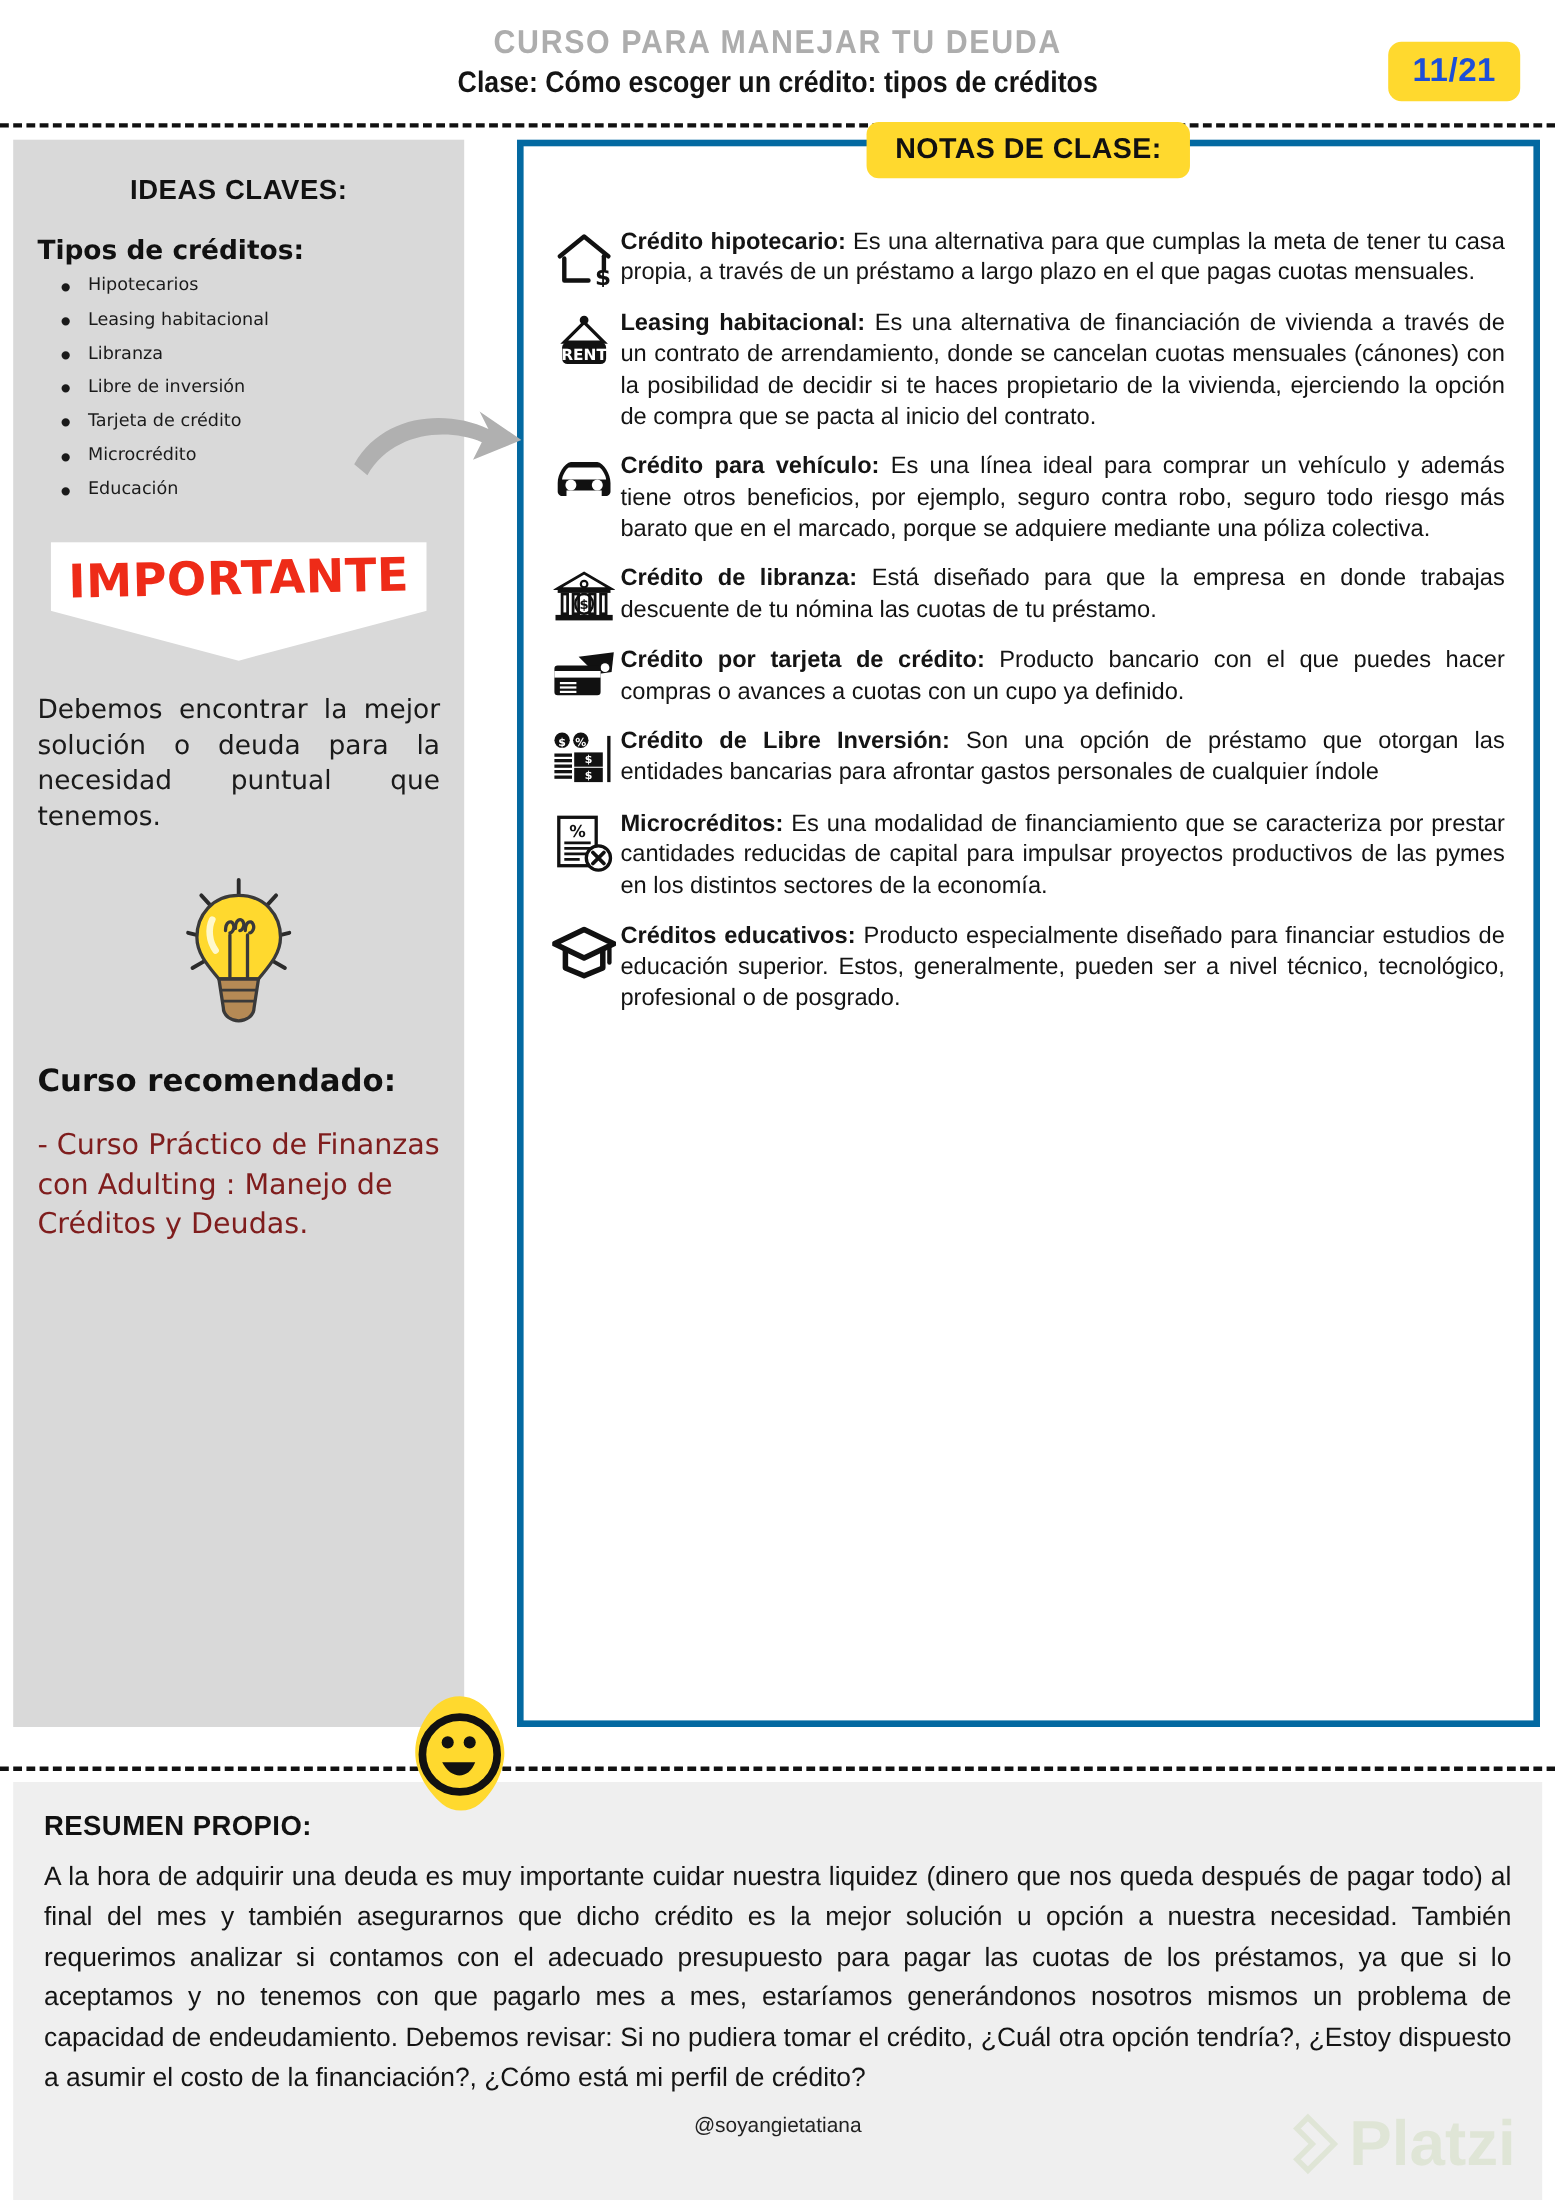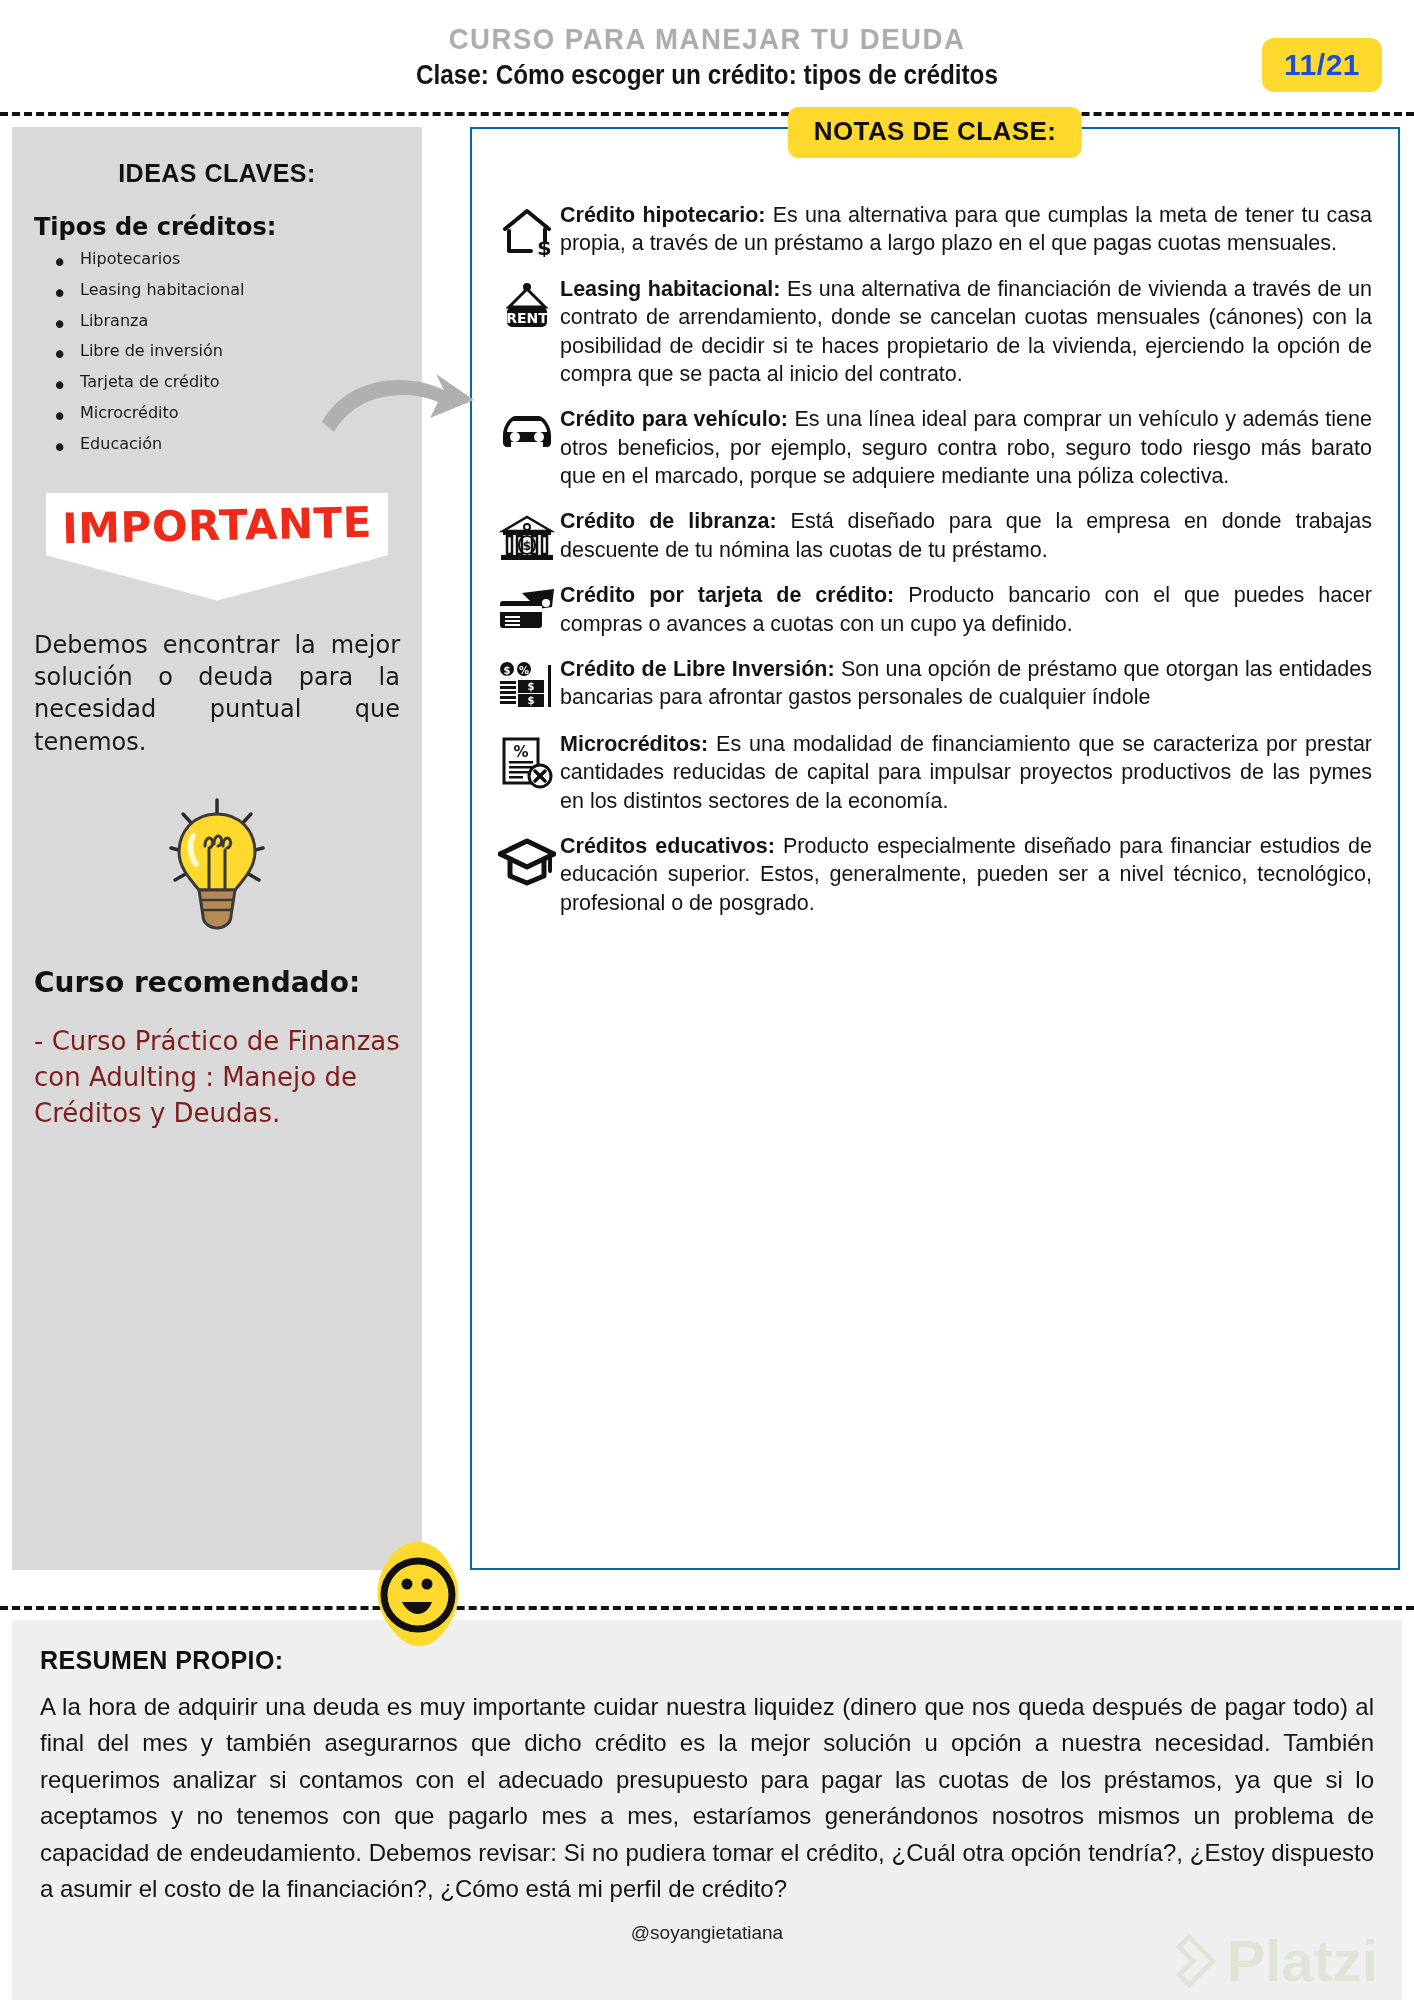--- a/index.html
+++ b/index.html
@@ -117,21 +117,21 @@
   }
 
   
   .arrow-curve { position: absolute; left: 318px; top: 243px; z-index: 6; }
 
   
   .notes-panel {
     position: absolute; left: 470px; top: 0;
     width: 930px; height: 1443px;
     background: #fff;
-    border: 2px solid #0369a1;
+    border: 6px solid #0369a1;
   }
   .notes-badge {
     position: absolute; left: 50%; top: -22px; transform: translateX(-50%);
     background: #ffd92e; border-radius: 11px;
     padding: 9px 26px 11px 26px;
     font-size: 26px; font-weight: 900; color: #111;
     letter-spacing: 0.4px;
     white-space: nowrap;
     z-index: 5;
   }
@@ -170,21 +170,21 @@
     text-align: justify; text-align-last: left;
     font-family: "Liberation Sans Narrow", "Liberation Sans", sans-serif;
   }
   .summary-handle {
     text-align: center; margin-top: 14px;
     font-size: 19px; color: #222;
     font-family: "Liberation Sans Narrow", "Liberation Sans", sans-serif;
   }
   .smiley { position: absolute; left: 368px; top: 1540px; z-index: 20; }
   .platzi-wm {
-    position: absolute; right: 24px; bottom: 26px;
+    position: absolute; right: 24px; bottom: 38px;
     display: flex; align-items: center; gap: 10px;
     opacity: 0.13; pointer-events: none;
   }
   .platzi-wm .pz-text {
     font-size: 58px; font-weight: 700; color: #7aa53a;
     font-family: "Liberation Sans", sans-serif;
   }
 </style>
 </head>
 <body>

